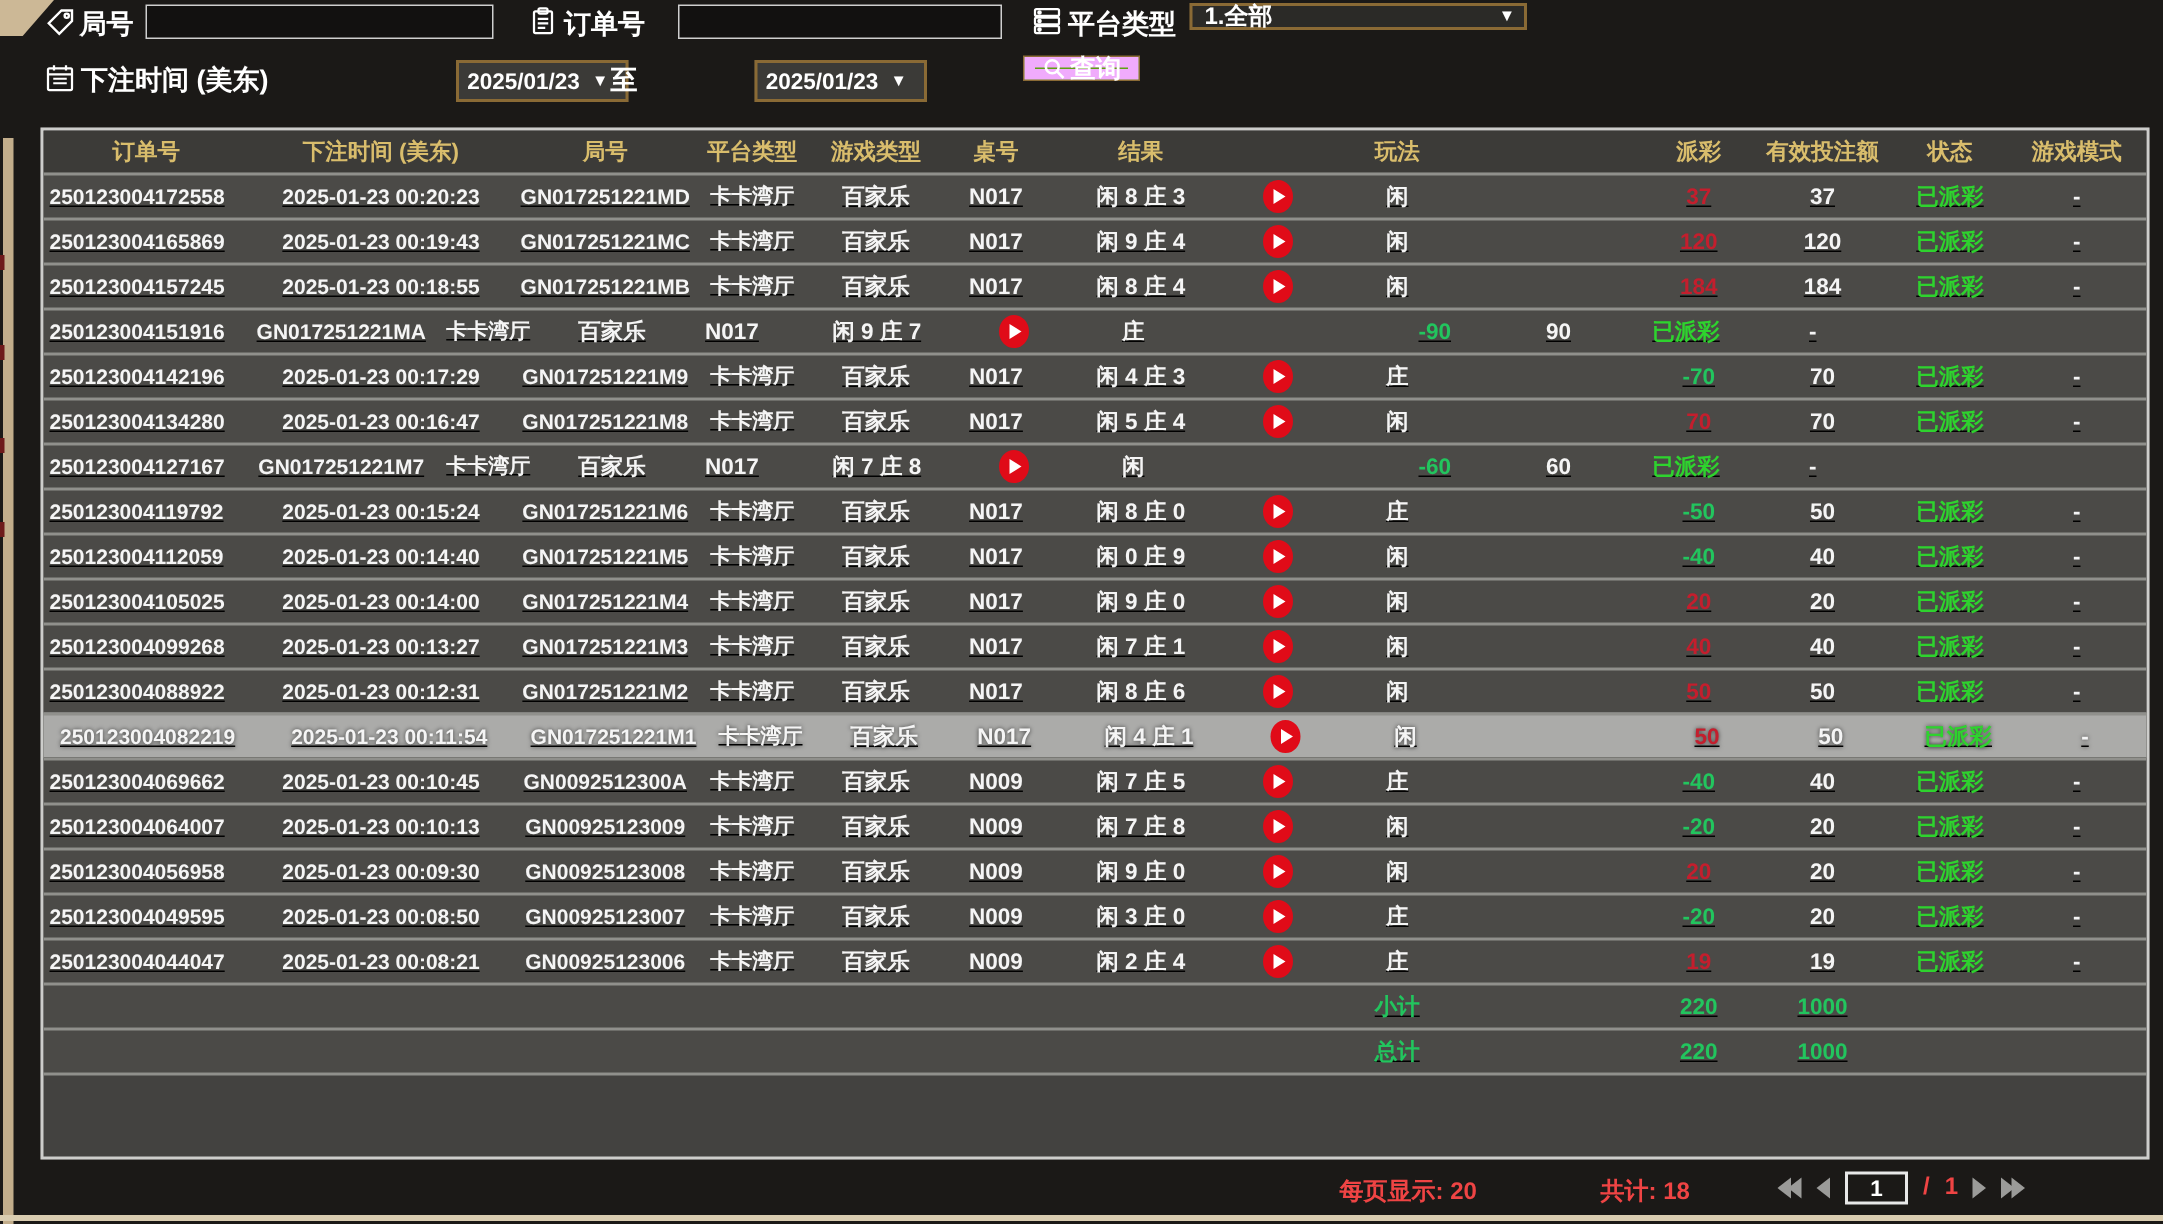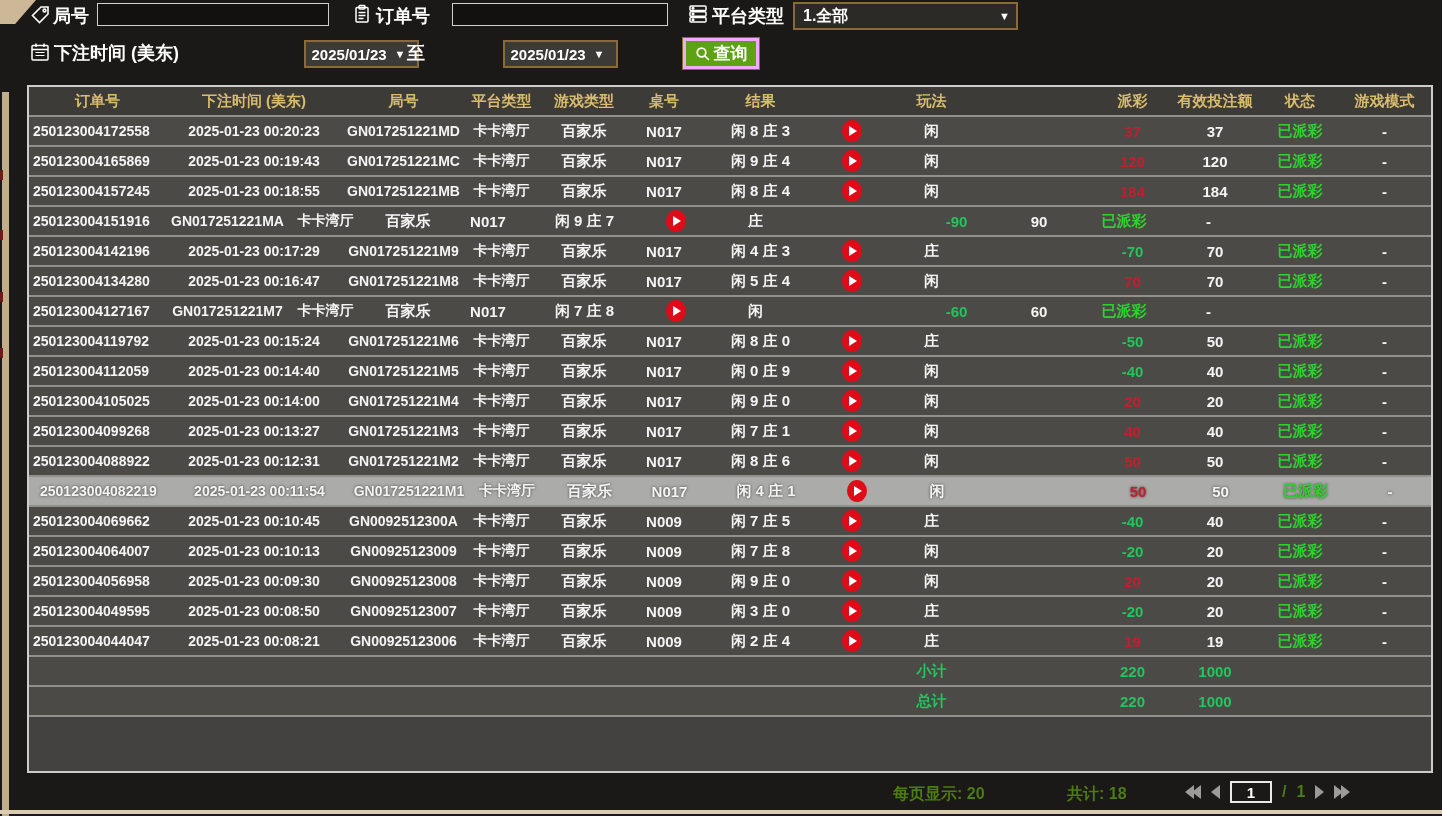--- a/index.html
+++ b/index.html
@@ -16,31 +16,31 @@
   .flabel{position:absolute;color:#ffffff;font-weight:700;font-size:18px;white-space:nowrap;}
   .ficon{position:absolute;width:20px;height:20px;}
   .ficon svg{width:20px;height:20px;display:block;}
   .txt-input{position:absolute;height:23px;background:#121110;border:1px solid #cfcfcf;
              color:#fff;font-size:14px;padding:0 5px;outline:none;box-sizing:border-box;}
   .sel-box{position:absolute;background:#2b2a27;border:2px solid #8a6a35;box-sizing:border-box;
            color:#fff;font-weight:700;display:flex;align-items:center;cursor:pointer;}
   .sel-box .arrow{margin-left:auto;font-size:11px;color:#fff;padding:0 6px 0 4px;}
   .date-box{justify-content:center;font-size:15px;background:#3b3a37;margin-left:47px;}
   .date-box .arrow{margin-left:4px;}
-  .search-btn{position:absolute;left:683px;top:38px;width:76px;height:31px;background:#5ea113;
-              border:3px solid #f0abfc;box-shadow:0 0 0 1px #8a6a35;box-sizing:border-box;
+  .search-btn{position:absolute;left:683px;top:38px;width:76px;height:15px;background:#5ea113;
+              border:7px solid #f0abfc;box-shadow:0 0 0 1px #8a6a35;box-sizing:border-box;
               display:flex;align-items:center;justify-content:center;gap:3px;cursor:pointer;}
   .search-btn span{color:#fff;font-weight:700;font-size:17px;}
 
   
   .panel{position:absolute;left:27px;top:85px;width:1406px;height:688px;background:#434240;
          border:2px solid #cdcdcb;box-sizing:border-box;overflow:hidden;}
   .hrow,.trow{display:flex;box-sizing:border-box;}
   .hrow{height:28px;background:#3c3b38;}
-  .trow{height:30px;background:#4b4a47;border-top:2px solid #90908c;}
+  .trow{height:30px;background:#4b4a47;border-top:2px solid #90908c;text-decoration:underline;}
   .trow.selected{background:#ababa9;}
   .trow.selected .cell{text-shadow:0 0 3px rgba(0,0,0,.65);padding-left:11px;}
   .filler{border-top:2px solid #90908c;height:58px;}
   .cell{display:flex;align-items:center;justify-content:center;color:#f5f5f5;font-weight:700;
         font-size:15px;box-sizing:border-box;white-space:nowrap;overflow:hidden;}
   .hrow .cell{color:#d9bd6c;font-size:15px;}
   .c0{width:137px;justify-content:flex-start;padding-left:4px;font-size:14px;}
   .hrow .c0{justify-content:center;padding-left:0;font-size:15px;}
   .c1{width:176px;font-size:14px;} .hrow .c1{font-size:15px;}
   .c2{width:123px;font-size:14px;} .hrow .c2{font-size:15px;}
@@ -48,21 +48,21 @@
   .c7{width:57px;} .c8{width:103px;} .c9{width:114px;margin-top:33px;} .c10{width:71px;} .c11{width:94px;}
   .c12{width:76px;text-align:center;} .c13{width:93px;}
   .pos{color:#c41e2d;} .neg{color:#22c55e;} .status{color:#2ed32e;}
   .ytotal{color:#22c55e;}
   .play-btn{width:20px;height:22px;border-radius:50%;background:#e00b18;display:flex;
             align-items:center;justify-content:center;cursor:pointer;}
   .play-tri{width:0;height:0;border-top:5px solid transparent;border-bottom:5px solid transparent;
             border-left:8px solid #fff;margin-left:2px;}
 
   
-  .ftext{position:absolute;color:#4d7c0f;font-weight:700;font-size:16px;white-space:nowrap;}
+  .ftext{position:absolute;color:#ef4444;font-weight:700;font-size:16px;white-space:nowrap;}
   .pager{position:absolute;left:1185px;top:781px;display:flex;align-items:center;gap:10px;}
   .pg-btn{display:flex;align-items:center;cursor:pointer;}
   .pg-tri{width:0;height:0;border-top:7px solid transparent;border-bottom:7px solid transparent;display:inline-block;}
   .pg-tri.r{border-left:9px solid #9b9b99;}
   .pg-tri.l{border-right:9px solid #9b9b99;}
   .pg-btn.dbl .pg-tri+ .pg-tri{margin-left:-2px;}
   .page-box{width:42px;height:22px;border:2px solid #e8e8e8;color:#fff;font-weight:700;font-size:15px;
             display:flex;align-items:center;justify-content:center;box-sizing:border-box;background:transparent;}
 </style>
 </head>
@@ -99,21 +99,21 @@
     <svg viewBox="0 0 20 20" fill="none" stroke="#fff" stroke-width="1.5">
       <rect x="2" y="2" width="16" height="4.6" rx="1"></rect>
         <rect x="2" y="7.7" width="16" height="4.6" rx="1"></rect>
       <rect x="2" y="13.4" width="16" height="4.6" rx="1"></rect>
       <circle cx="5" cy="4.3" r="0.8" fill="#fff"></circle>
         <circle cx="5" cy="10" r="0.8" fill="#fff"></circle>
         <circle cx="5" cy="15.7" r="0.8" fill="#fff"></circle>
     </svg>
     </span>
   <span class="flabel" style="left:712px;top:4px">平台类型</span>
-  <div class="sel-box" style="left:793px;top:2px;width:225px;height:28px;padding-left:8px;font-size:16px">
+  <div class="sel-box" style="left:793px;top:2px;width:225px;height:18px;padding-left:8px;font-size:16px">
     <span>1.全部</span>
     <span class="arrow">▼</span>
   </div>
 
   <span class="ficon" style="left:30px;top:42px">
     <svg viewBox="0 0 20 20" fill="none" stroke="#fff" stroke-width="1.5">
       <rect x="2" y="3.5" width="16" height="14.5" rx="1"></rect>
         <path d="M6 1.5 V5 M14 1.5 V5 M2 7.5 H18"></path>
       <path d="M5.5 10.5 H14.5 M5.5 13.5 H14.5" stroke-width="1.2"></path>
     </svg>

